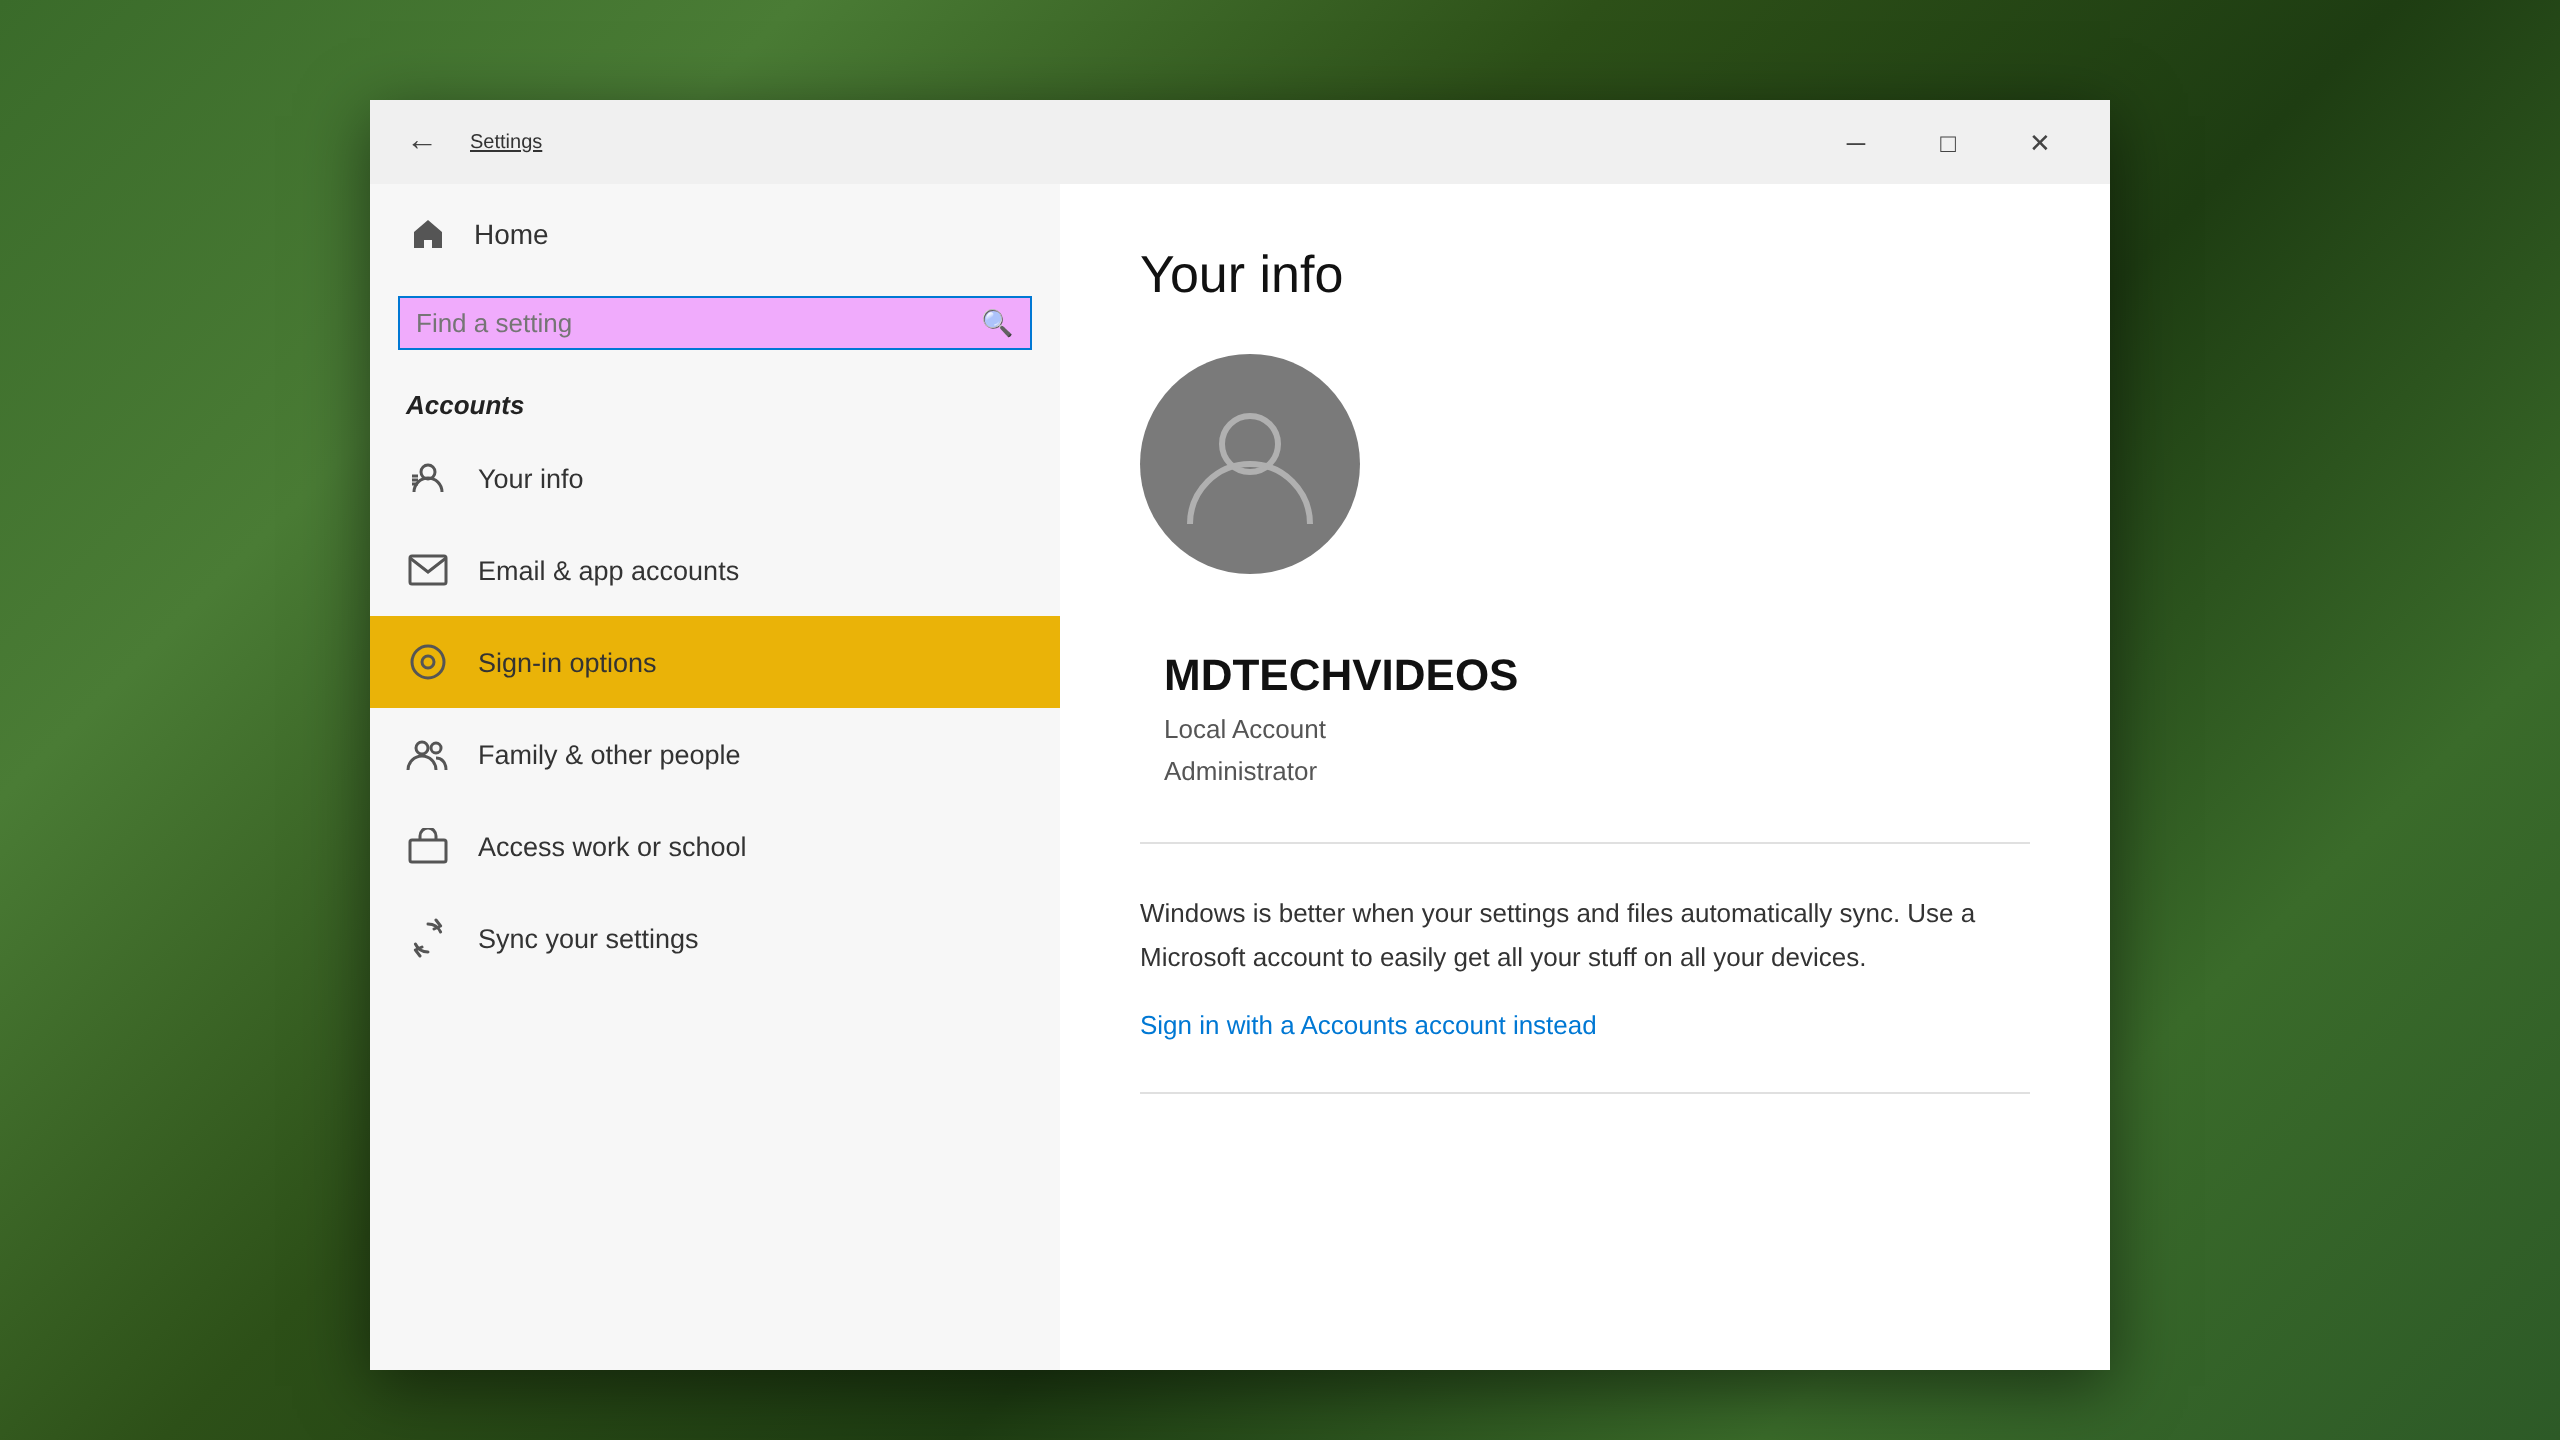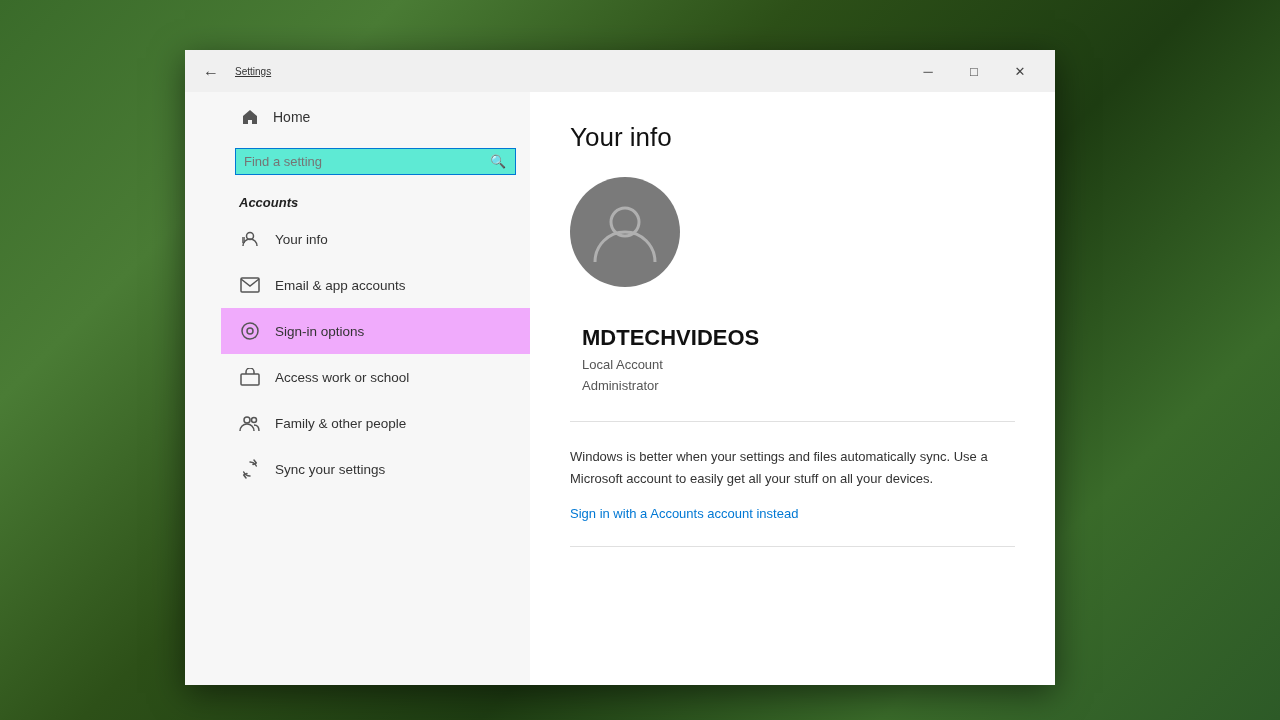--- a/index.html
+++ b/index.html
@@ -84,38 +84,37 @@
       overflow: hidden;
     }
 
     
     .sidebar {
       width: 345px;
       background: #f7f7f7;
       flex-shrink: 0;
       display: flex;
       flex-direction: column;
-      padding-left: 36px;
     }
     .sidebar-home {
       display: flex;
       align-items: center;
       padding: 14px 18px;
       cursor: pointer;
       font-size: 14px;
       color: #333;
       gap: 12px;
     }
 
     .search-box {
       margin: 6px 14px 12px 14px;
       display: flex;
       align-items: center;
       border: 1.5px solid #0078d4;
-      background: #5eead4;
+      background: #f0abfc;
       padding: 5px 8px;
     }
     .search-input {
       border: none;
       outline: none;
       flex: 1;
       font-size: 13px;
       color: #333;
       background: transparent;
     }
@@ -137,21 +136,21 @@
       display: flex;
       align-items: center;
       padding: 12px 18px;
       cursor: pointer;
       font-size: 13.5px;
       color: #333;
       gap: 14px;
       position: relative;
     }
     .sidebar-item.hovered {
-      background: #f0abfc;
+      background: #eab308;
     }
 
     .icon-circle {
       width: 22px;
       height: 22px;
       display: flex;
       align-items: center;
       justify-content: center;
       flex-shrink: 0;
     }
@@ -304,42 +303,42 @@
           <svg width="20" height="20" viewBox="0 0 20 20" fill="none">
             <circle cx="10" cy="10" r="8" stroke="#555" stroke-width="1.5" fill="none"></circle>
             <circle cx="10" cy="10" r="3" stroke="#555" stroke-width="1.5" fill="none"></circle>
           </svg>
         </div>
         <span>Sign-in options</span>
       </div>
 
       <div class="sidebar-item">
         <div class="icon-circle">
-          <svg width="20" height="18" viewBox="0 0 20 18" fill="none">
-            <rect x="1" y="6" width="18" height="11" rx="1" stroke="#555" stroke-width="1.5" fill="none"></rect>
-            <path d="M6 6V4a4 4 0 018 0v2" stroke="#555" stroke-width="1.5" fill="none"></path>
-          </svg>
-        </div>
-        <span>Access work or school</span>
-      </div>
-
-      <div class="sidebar-item">
-        <div class="icon-circle">
           <svg width="22" height="18" viewBox="0 0 22 18" fill="none">
             <circle cx="8" cy="6" r="3" stroke="#555" stroke-width="1.5" fill="none"></circle>
             <circle cx="15" cy="6" r="2.5" stroke="#555" stroke-width="1.5" fill="none"></circle>
             <path d="M1 17c0-3.866 3.134-7 7-7s7 3.134 7 7" stroke="#555" stroke-width="1.5" fill="none"></path>
             <path d="M15 11c2.5 0 5 1.8 5 6" stroke="#555" stroke-width="1.5" fill="none"></path>
           </svg>
         </div>
         <span>Family &amp; other people</span>
       </div>
 
       <div class="sidebar-item">
         <div class="icon-circle">
+          <svg width="20" height="18" viewBox="0 0 20 18" fill="none">
+            <rect x="1" y="6" width="18" height="11" rx="1" stroke="#555" stroke-width="1.5" fill="none"></rect>
+            <path d="M6 6V4a4 4 0 018 0v2" stroke="#555" stroke-width="1.5" fill="none"></path>
+          </svg>
+        </div>
+        <span>Access work or school</span>
+      </div>
+
+      <div class="sidebar-item">
+        <div class="icon-circle">
           <svg width="20" height="20" viewBox="0 0 20 20" fill="none">
             <path d="M10 3a7 7 0 016.3 4" stroke="#555" stroke-width="1.5" fill="none" stroke-linecap="round"></path>
             <path d="M10 17a7 7 0 01-6.3-4" stroke="#555" stroke-width="1.5" fill="none" stroke-linecap="round"></path>
             <polyline points="14,1 16.3,4 13,5.5" stroke="#555" stroke-width="1.5" fill="none" stroke-linecap="round" stroke-linejoin="round"></polyline>
             <polyline points="6,19 3.7,16 7,14.5" stroke="#555" stroke-width="1.5" fill="none" stroke-linecap="round" stroke-linejoin="round"></polyline>
           </svg>
         </div>
         <span>Sync your settings</span>
       </div>
     </div>

